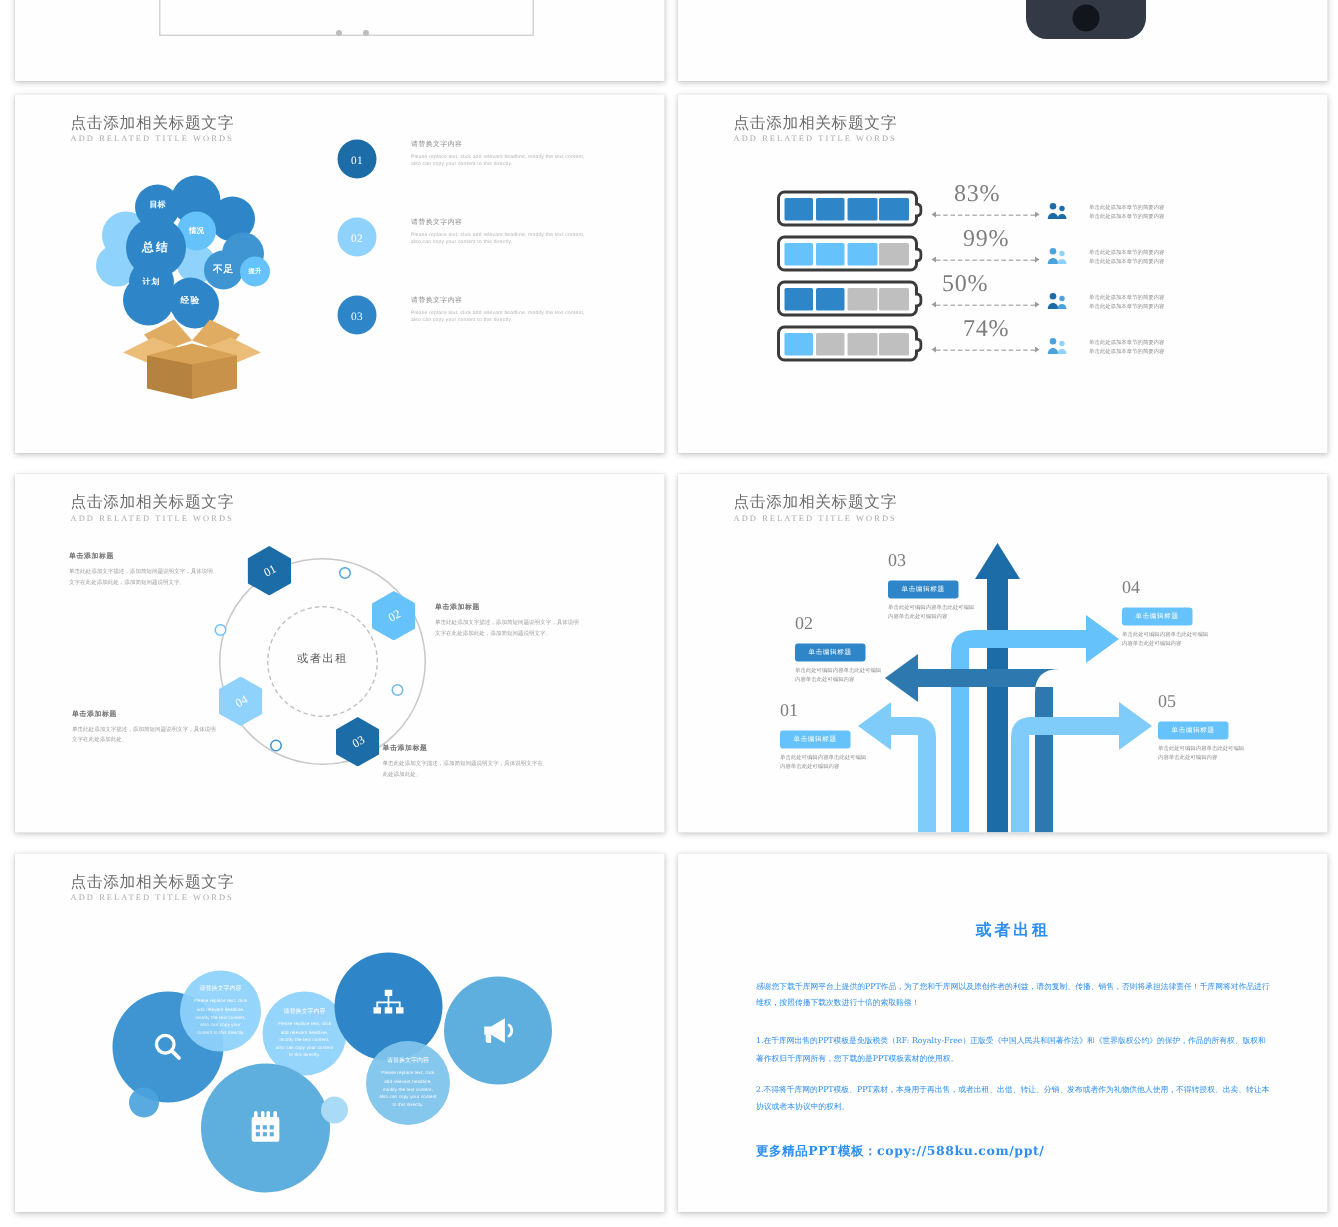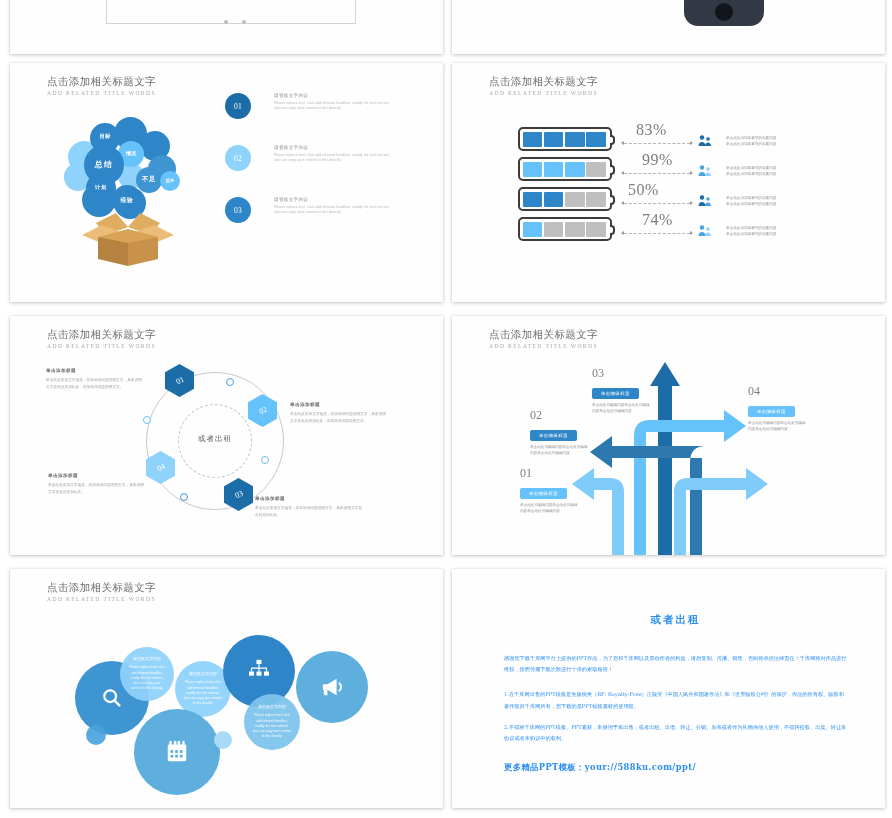--- a/index.html
+++ b/index.html
@@ -396,20 +396,25 @@
     <div class="alab" style="left:140px;top:50px;">
       <div class="n">03</div>
       <div class="pill" style="background:#2E86C8;">单击编辑标题</div>
       <div class="p">单击此处可编辑内容单击此处可编辑内容单击此处可编辑内容</div>
     </div>
     <div class="alab" style="left:296px;top:68px;">
       <div class="n">04</div>
       <div class="pill" style="background:#66C2FA;">单击编辑标题</div>
       <div class="p">单击此处可编辑内容单击此处可编辑内容单击此处可编辑内容</div>
     </div>
+    <div class="alab" style="left:320px;top:144px;">
+      <div class="n">05</div>
+      <div class="pill" style="background:#66C2FA;">单击编辑标题</div>
+      <div class="p">单击此处可编辑内容单击此处可编辑内容单击此处可编辑内容</div>
+    </div>
   </div>
 
   <div class="slide col-l row-3">
     <div class="hdr">
       <div class="cn">点击添加相关标题文字</div>
       <div class="en">ADD RELATED TITLE WORDS</div>
     </div>
 
     <div class="cbub" style="left:65px;top:92px;width:74px;height:74px;background:#3E95D2;">
       <div class="inner">
@@ -483,17 +488,17 @@
 
     <div class="cbub" style="left:204px;top:162px;width:18px;height:18px;background:#A9DAF6;"></div>
   </div>
 
   <div class="slide col-r row-3">
     <div class="cr">
       <h1>或者出租</h1>
       <p>感谢您下载千库网平台上提供的PPT作品，为了您和千库网以及原创作者的利益，请勿复制、传播、销售，否则将承担法律责任！千库网将对作品进行维权，按照传播下载次数进行十倍的索取赔偿！</p>
       <p style="margin-top:14px;">1.在千库网出售的PPT模板是免版税类（RF: Royalty-Free）正版受《中国人民共和国著作法》和《世界版权公约》的保护，作品的所有权、版权和著作权归千库网所有，您下载的是PPT模板素材的使用权。</p>
       <p>2.不得将千库网的PPT模板、PPT素材，本身用于再出售，或者出租、出借、转让、分销、发布或者作为礼物供他人使用，不得转授权、出卖、转让本协议或者本协议中的权利。</p>
-      <div class="link">更多精品PPT模板：your://588ku.com/ppt/</div>
+      <div class="link">更多精品PPT模板：copy://588ku.com/ppt/</div>
     </div>
   </div>
 
 </div>
 
 </body></html>

